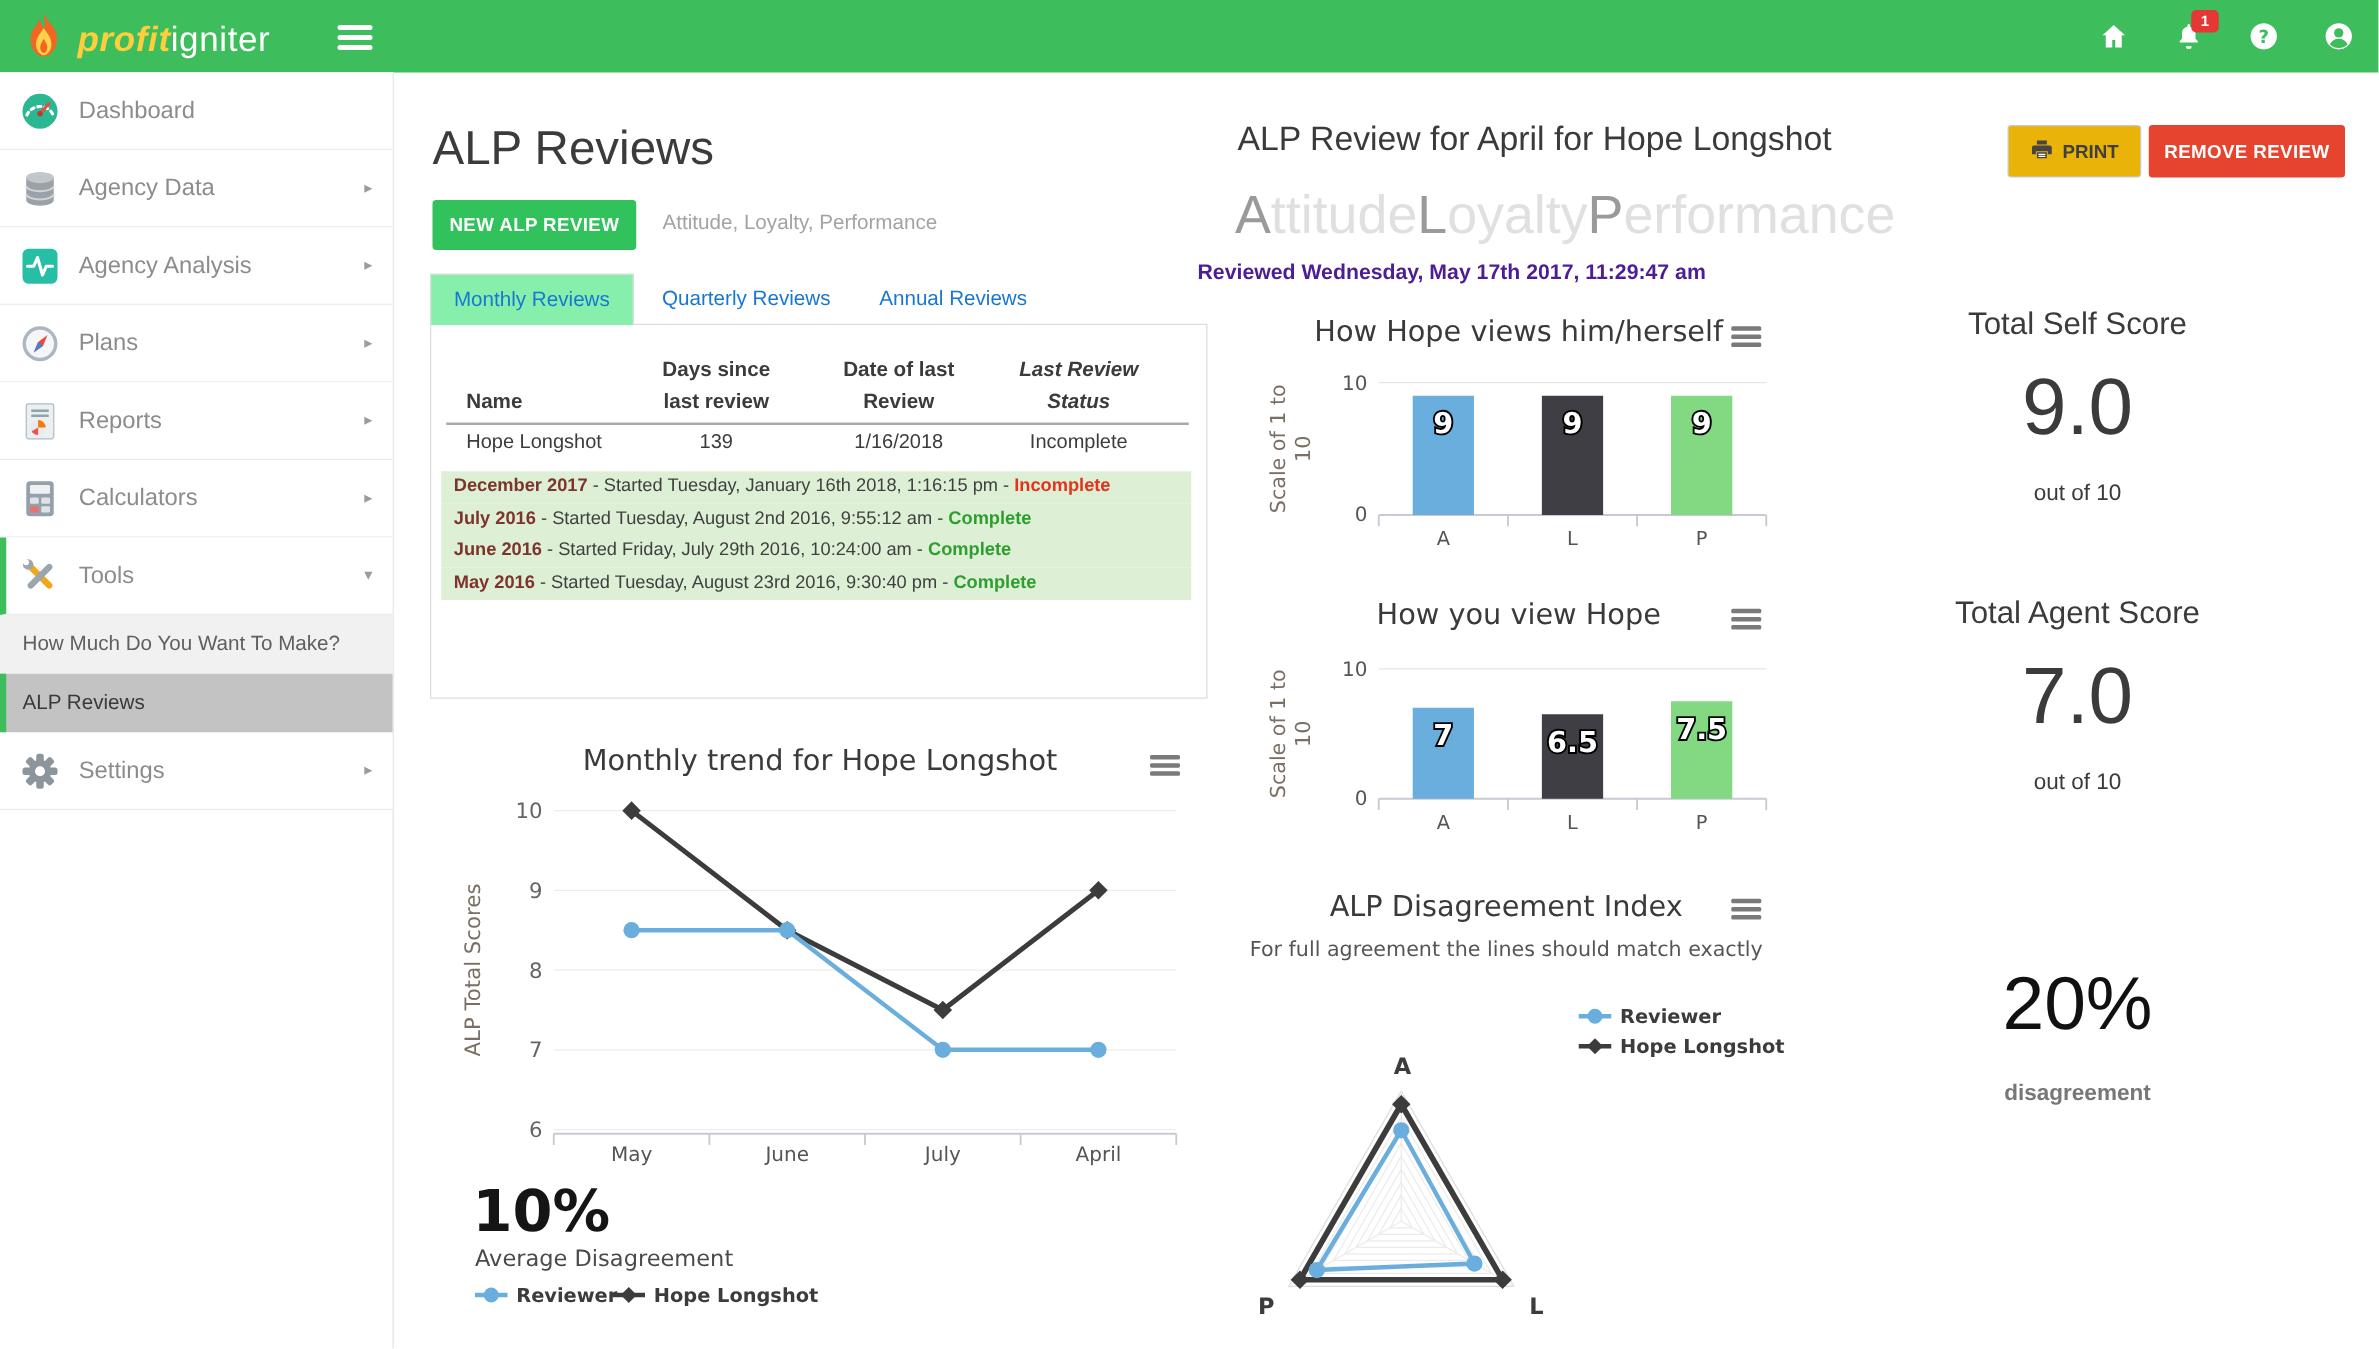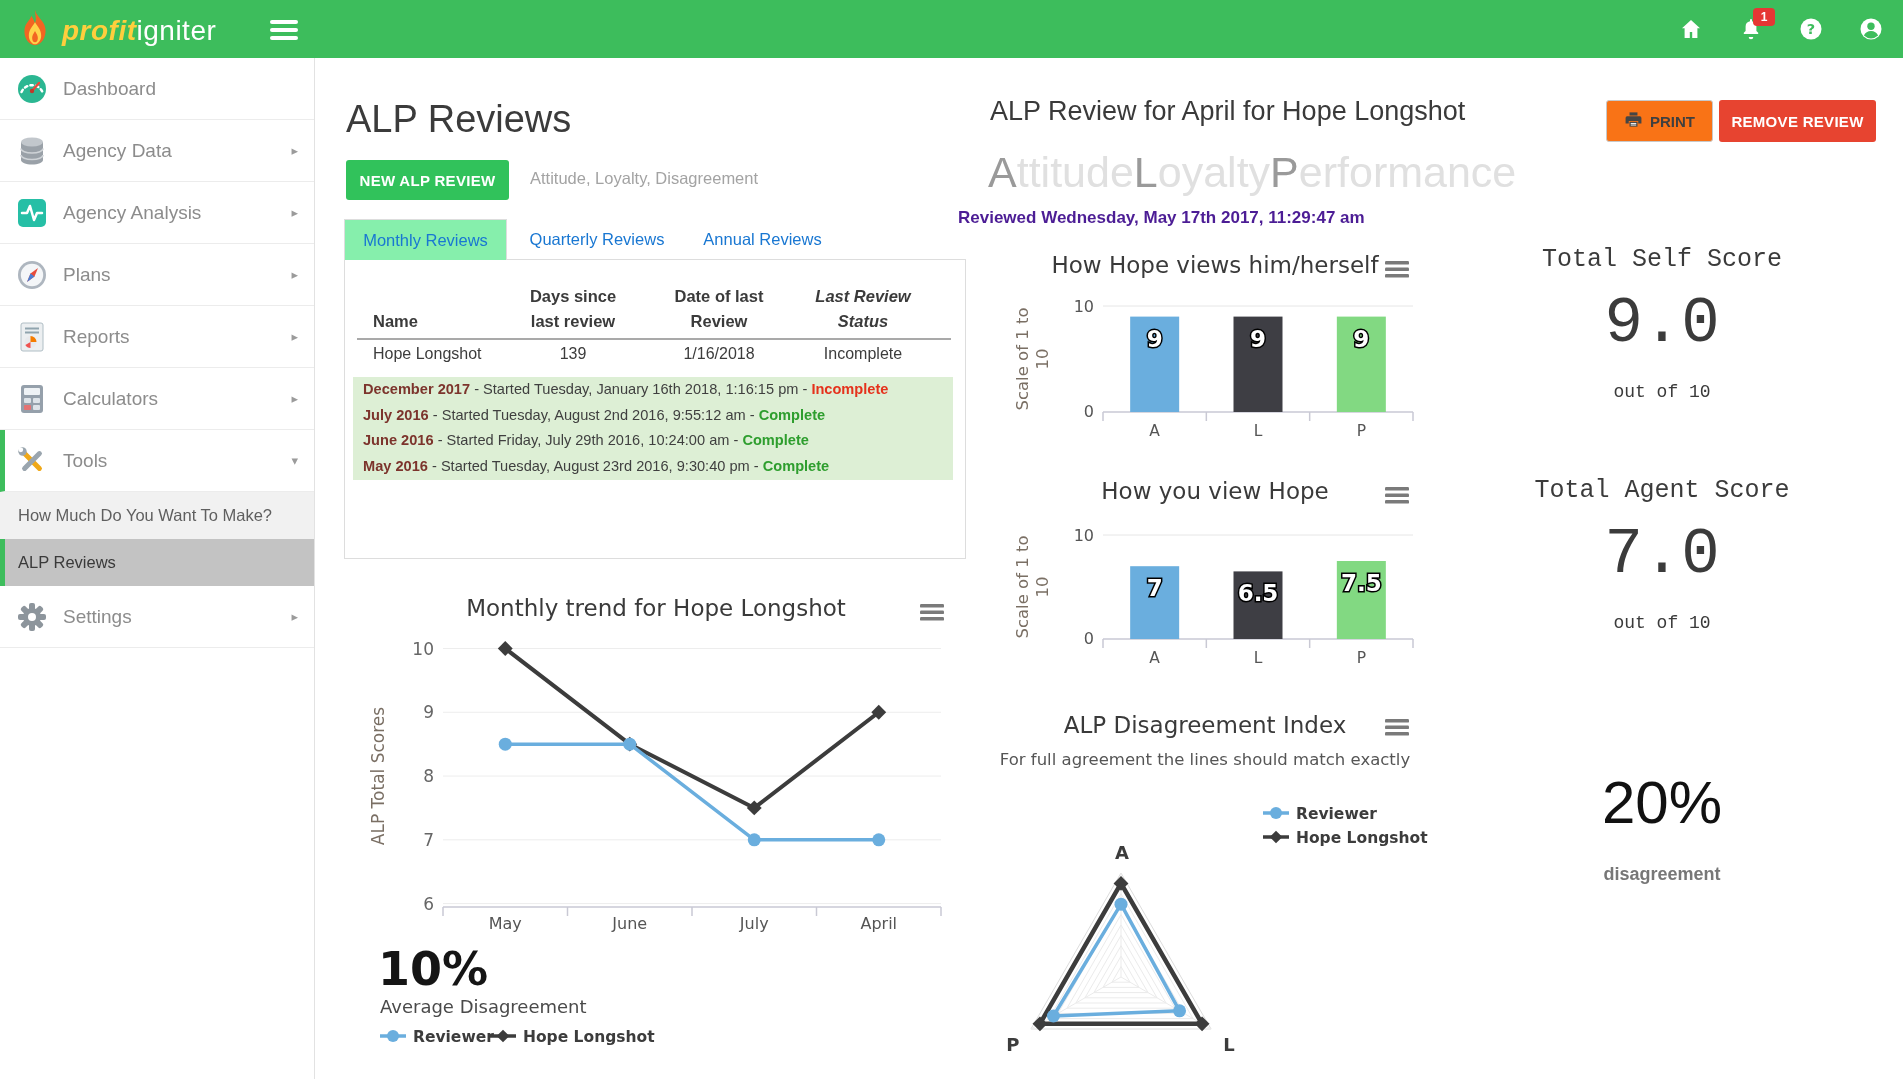--- a/index.html
+++ b/index.html
@@ -60,27 +60,27 @@
   .hist-status{font-weight:bold;}
   .hist-status.complete{color:#2e9e2e;}
   .hist-status.incomplete{color:#e5321c;}
 
   
   .review-title{position:absolute;left:990px;top:96px;font-size:27px;color:#3a3a3a;}
   .watermark{position:absolute;left:988px;top:148px;font-size:43px;letter-spacing:0;}
   .wm-strong{color:#9a9a9a;}
   .wm-light{color:#e0e0e0;}
   .reviewed{position:absolute;left:958px;top:208px;font-size:17px;font-weight:bold;color:#4c1d95;}
-  .btn-print{position:absolute;left:1606px;top:100px;width:107px;height:42px;background:#f97316;border:1px solid #c8c8c8;
+  .btn-print{position:absolute;left:1606px;top:100px;width:107px;height:42px;background:#eab308;border:1px solid #c8c8c8;
              border-radius:3px;font-size:15px;font-weight:bold;color:#3f3f3f;cursor:pointer;
              display:flex;align-items:center;justify-content:center;gap:7px;font-family:"Liberation Sans",sans-serif;box-sizing:border-box;}
   .btn-remove{position:absolute;left:1719px;top:100px;width:157px;height:42px;background:#e74430;border:none;
               border-radius:3px;font-size:15px;font-weight:bold;color:#fff;cursor:pointer;letter-spacing:.3px;
               font-family:"Liberation Sans",sans-serif;}
-  .totals{position:absolute;left:1490px;width:344px;text-align:center;color:#3b3b3b;font-family:Liberation Mono, monospace;}
+  .totals{position:absolute;left:1490px;width:344px;text-align:center;color:#3b3b3b;}
   .tot-title{font-size:25px;}
   .tot-value{font-size:64px;margin-top:14px;}
   .tot-cap{font-size:18px;margin-top:22px;}
   .big-pct{position:absolute;left:1490px;width:344px;text-align:center;top:768px;font-size:60px;color:#111;}
   .pct-cap{position:absolute;left:1490px;width:344px;text-align:center;top:864px;font-size:18px;color:#777;font-weight:bold;}
   svg text{font-family:"DejaVu Sans",sans-serif;}
 </style>
 </head>
 <body>
 
@@ -234,21 +234,21 @@
             <circle cx="17" cy="17" r="4" fill="#fff"></circle>
           </svg>
       </span>
       <span>Settings</span>
       <span class="chev">▸</span>
     </div>
   </aside>
 
   <div class="page-title">ALP Reviews</div>
   <button class="btn-green">NEW ALP REVIEW</button>
-  <div class="alp-subtitle">Attitude, Loyalty, Disagreement</div>
+  <div class="alp-subtitle">Attitude, Loyalty, Performance</div>
 
   <div class="tab-active">Monthly Reviews</div>
   <div class="tab-link" style="left:527px;width:140px;">Quarterly Reviews</div>
   <div class="tab-link" style="left:700px;width:125px;">Annual Reviews</div>
 
   <div class="panel">
     <div class="th" style="left:28px;width:130px;">Name</div>
     <div class="th c" style="left:172px;width:112px;">Days since last review</div>
     <div class="th c" style="left:318px;width:112px;">Date of last Review</div>
     <div class="th c" style="left:452px;width:132px;font-style:italic;">Last Review Status</div>

